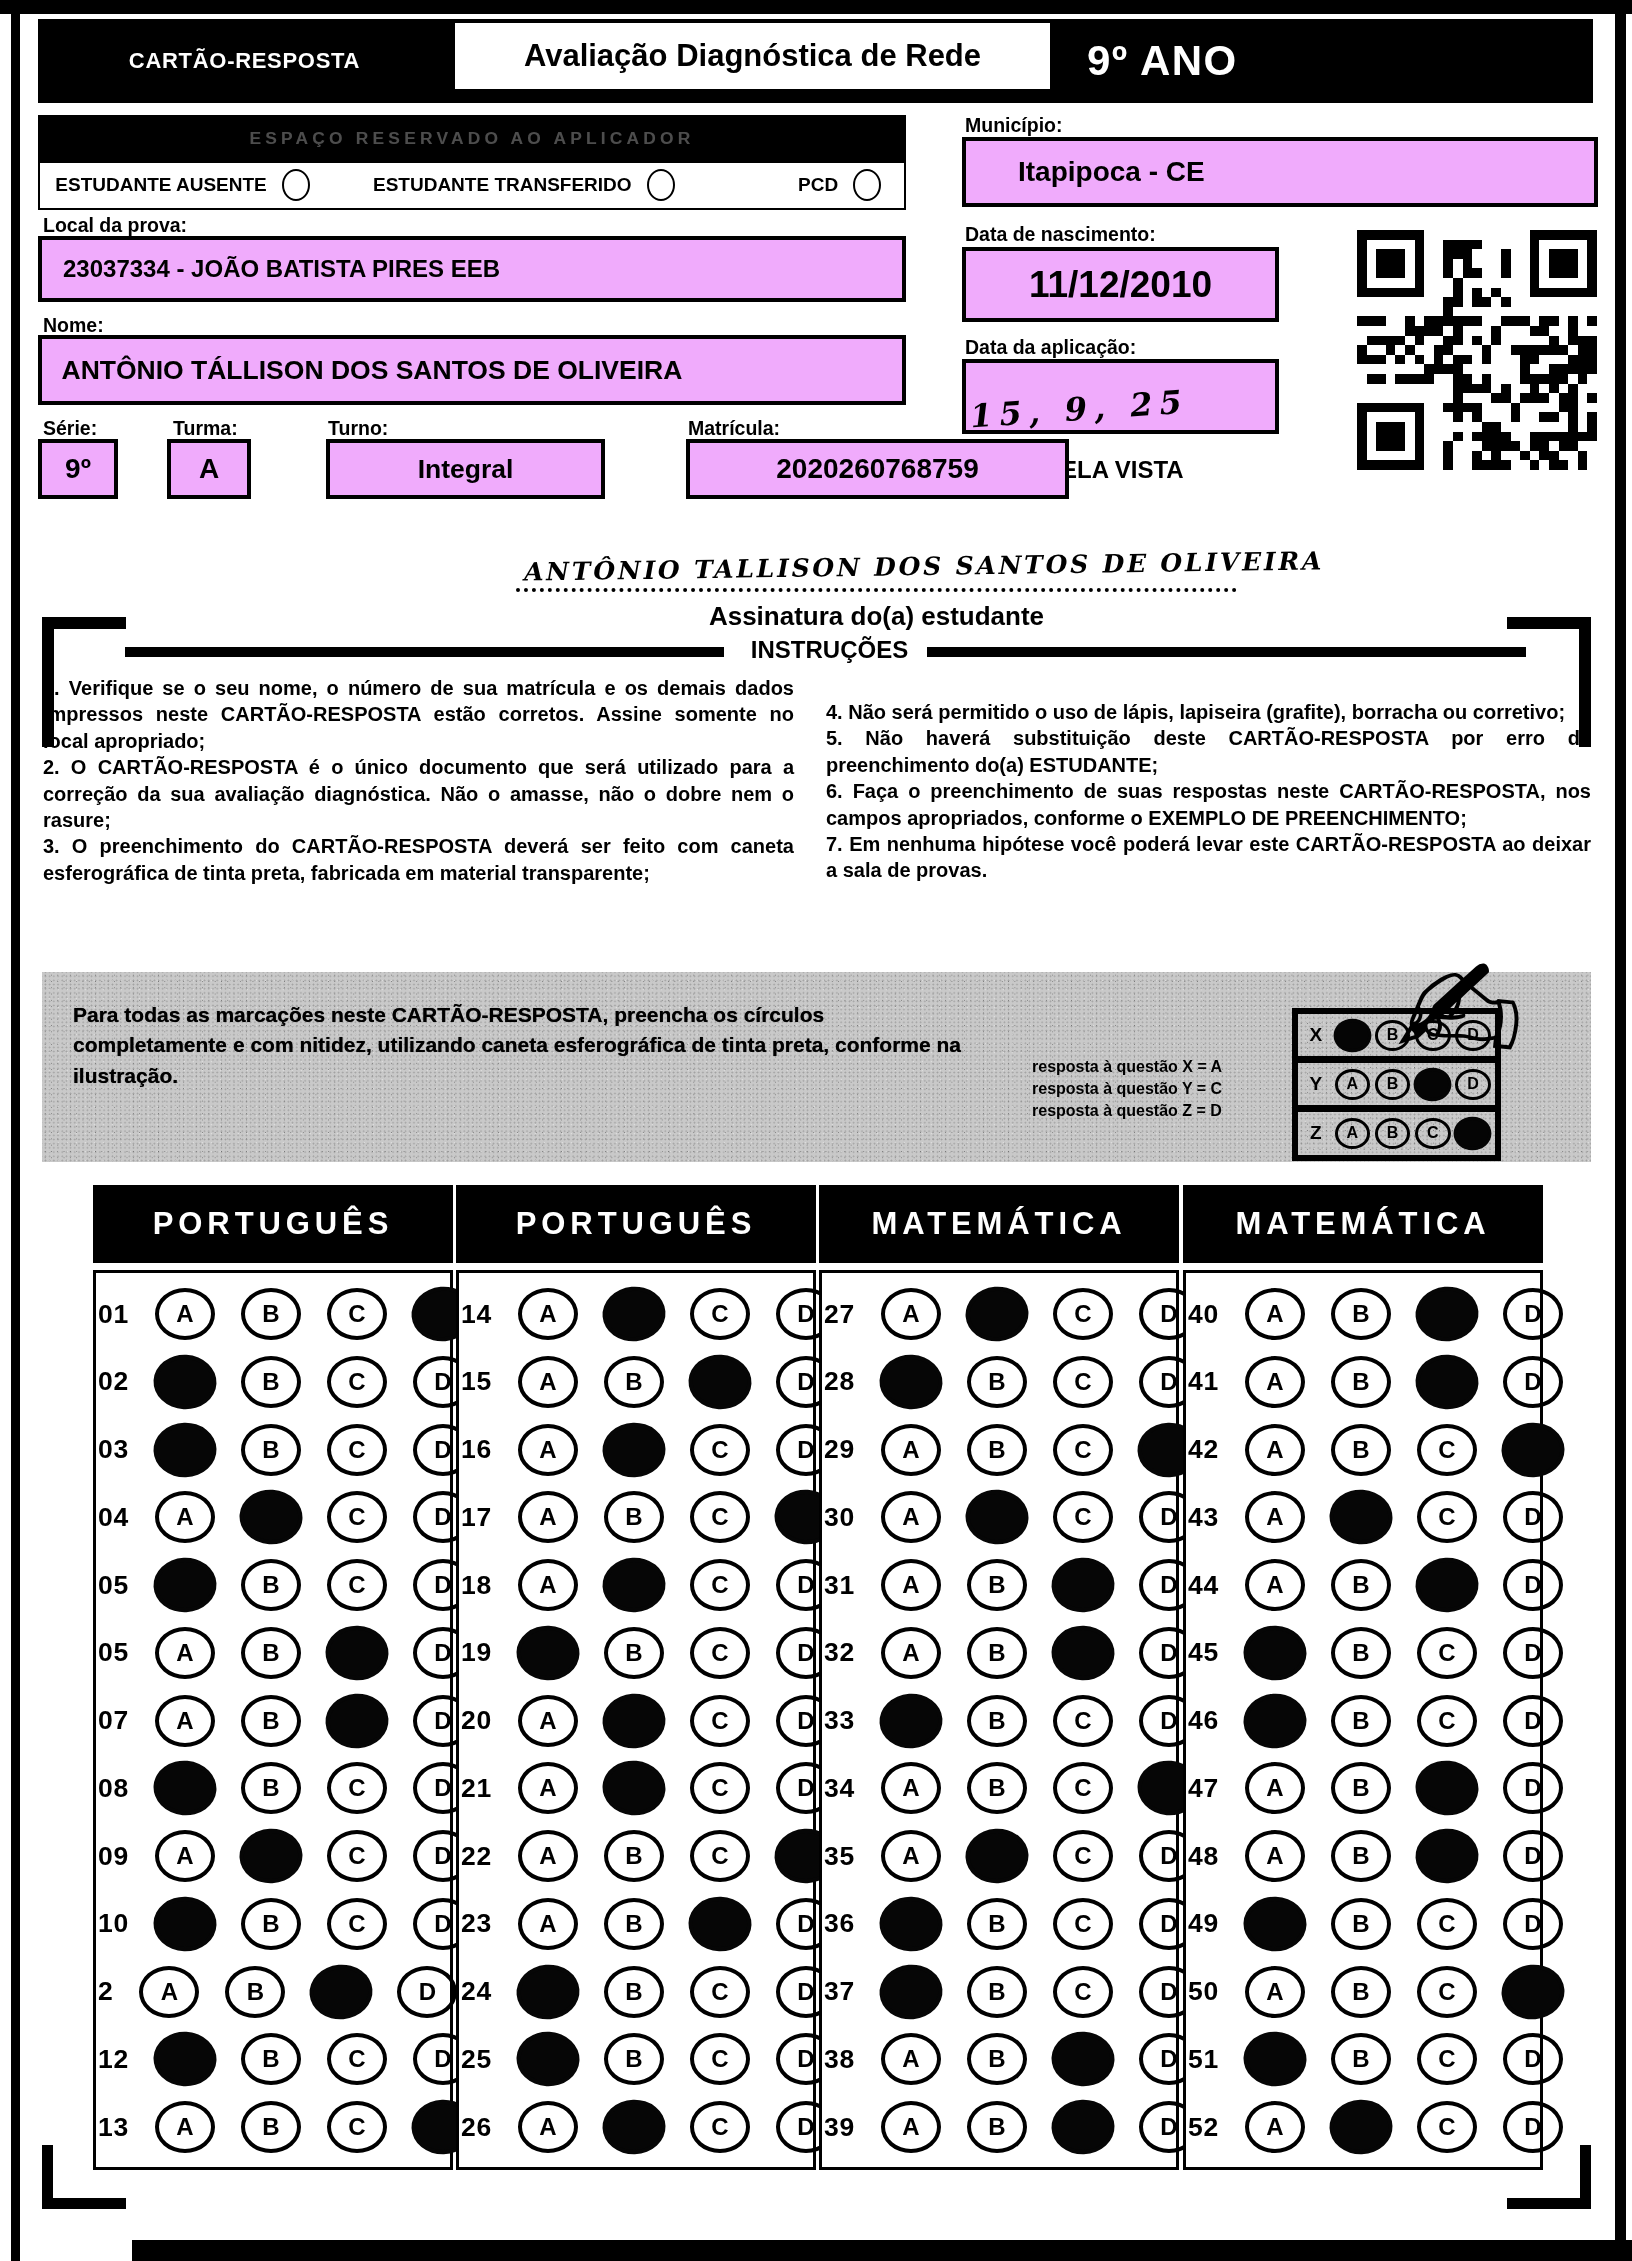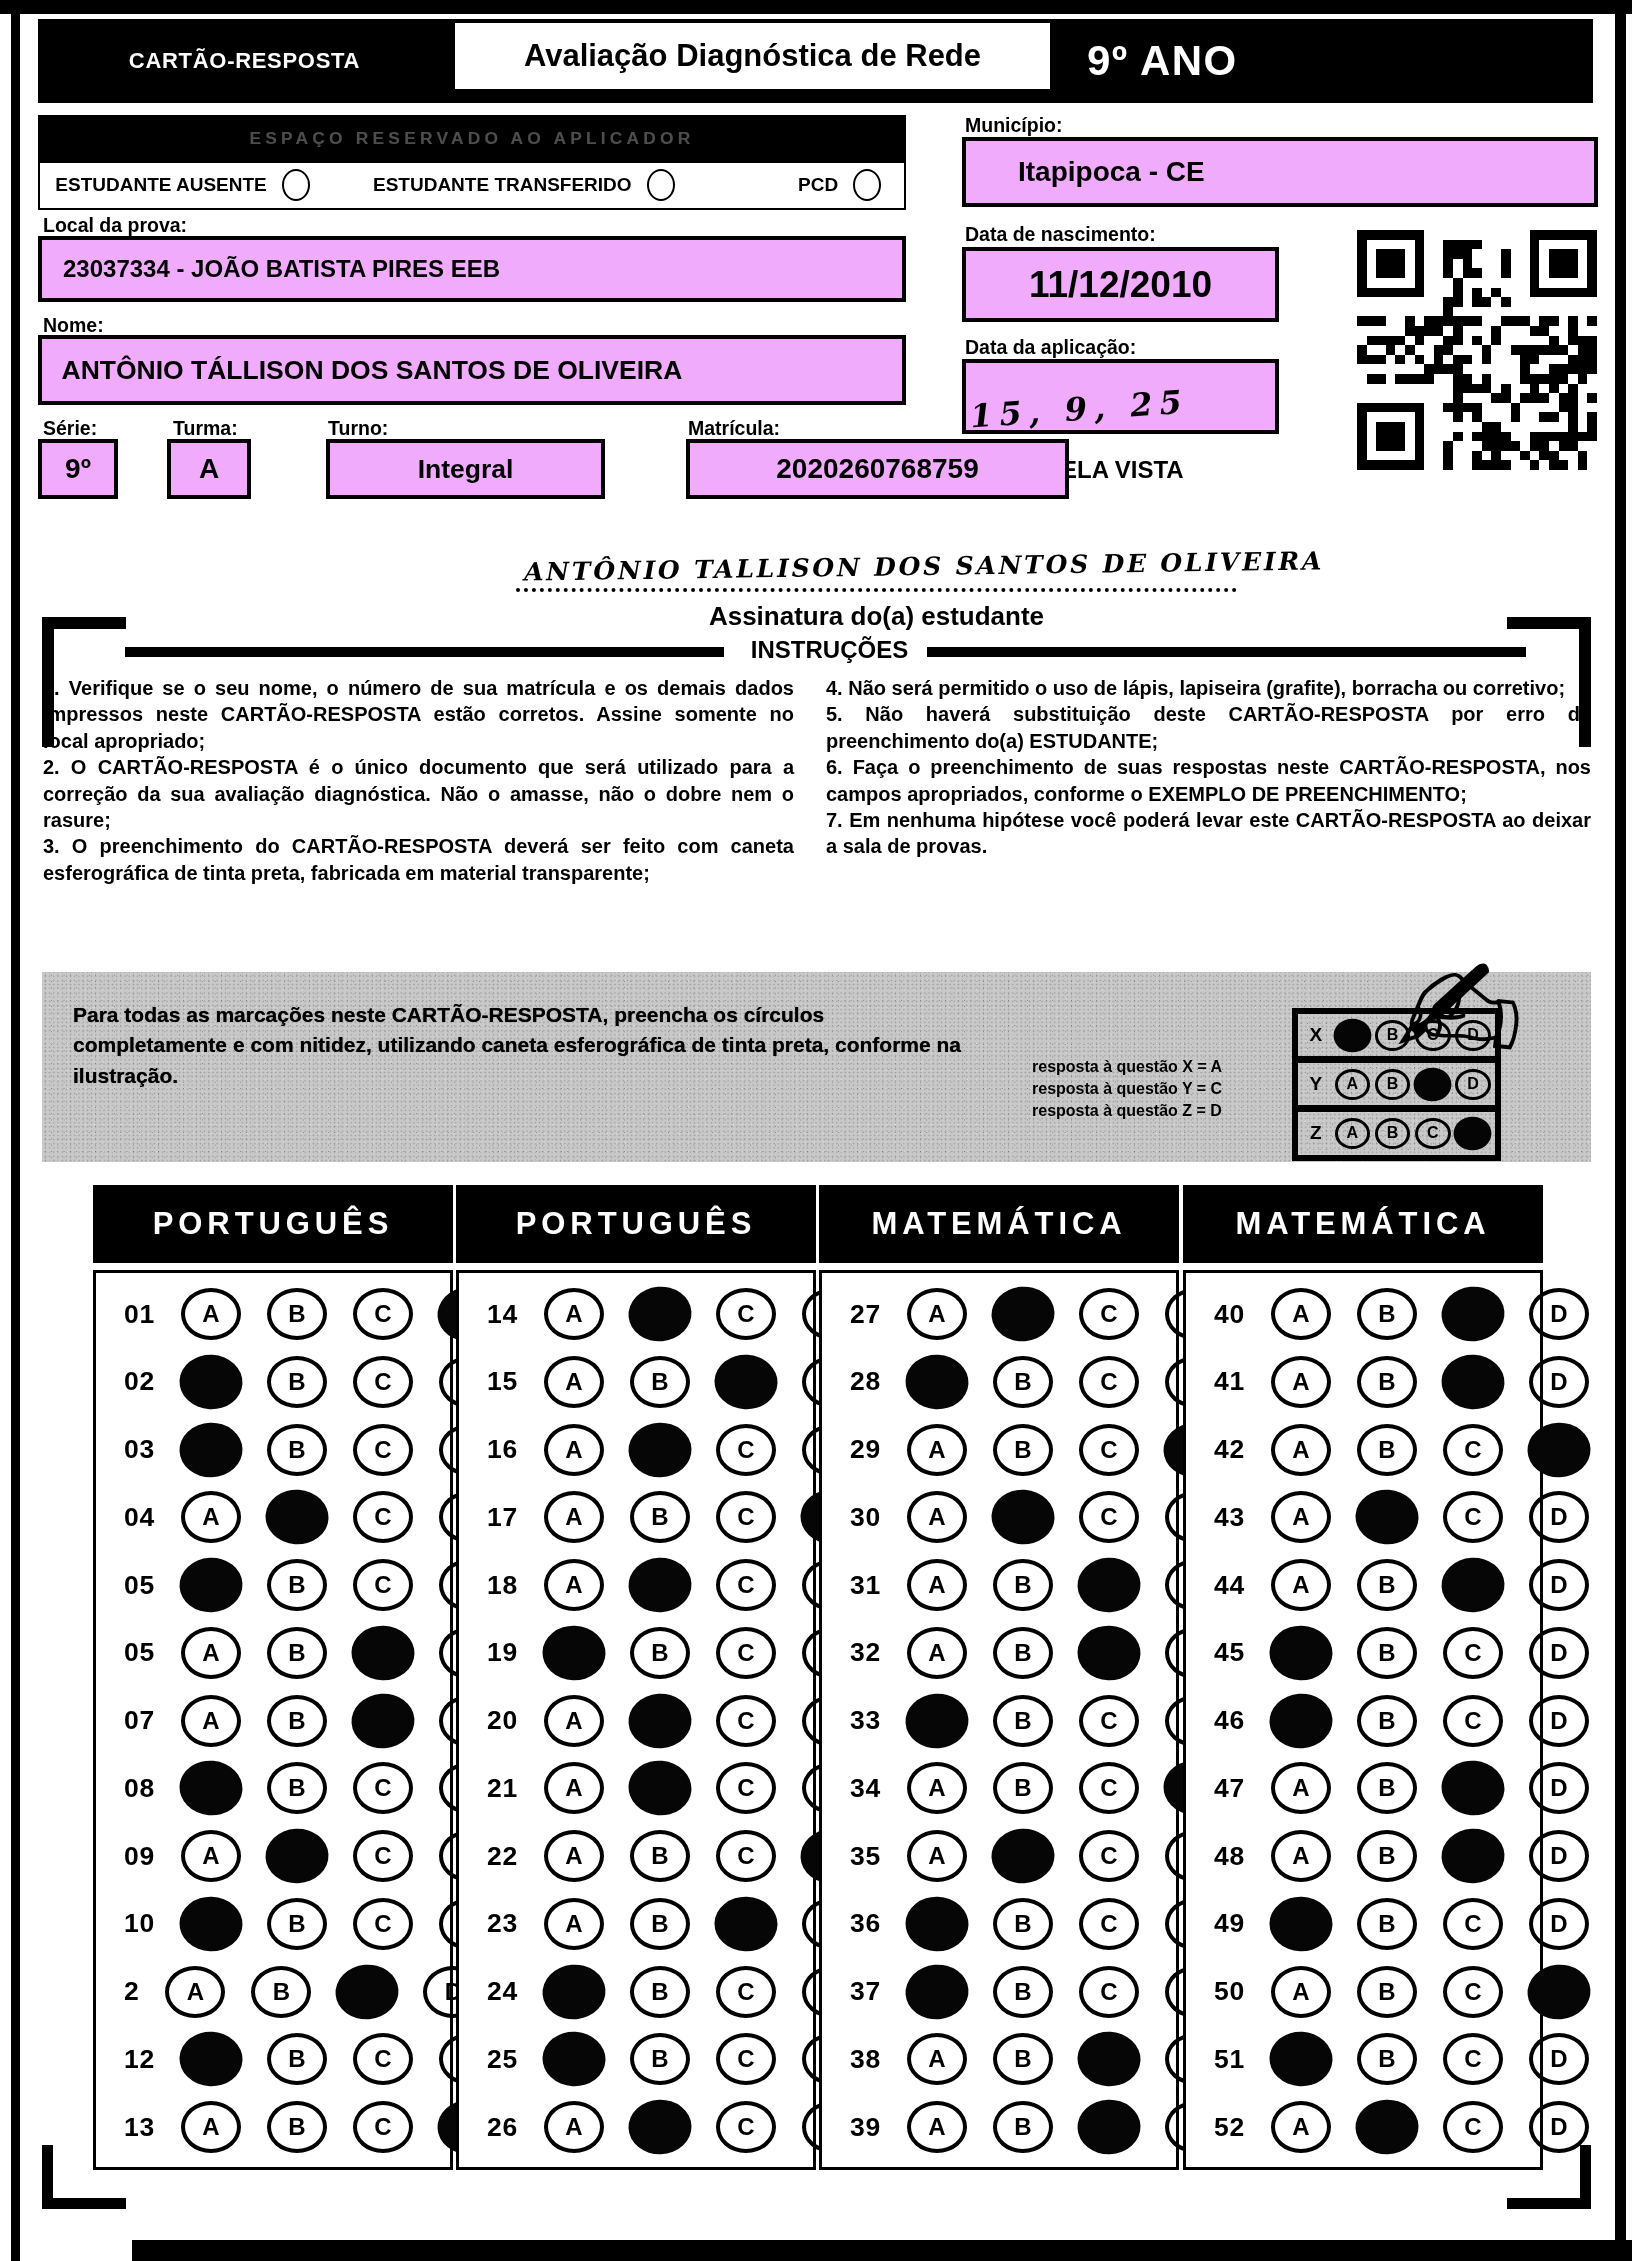--- a/index.html
+++ b/index.html
@@ -79,21 +79,21 @@
   .c-br { left:1507px; top:2145px; height:64px; border-bottom:11px solid #000; border-right:11px solid #000; }
 
   
   .instr-bar-l { left:125px;  top:647px; width:599px; height:9.8px; }
   .instr-bar-r { left:927px; top:647px; width:599px; height:9.8px; }
   .instr-title { left:725px; top:636px; width:209px; text-align:center;
     font-size:24px; font-weight:bold; }
   .instr-col { position:absolute; top:675px; font-size:20px; font-weight:bold;
     line-height:1.32; text-align:justify; }
   .instr-left  { left:43px;   width:751px; }
-  .instr-right { left:826px; width:765px; }
+  .instr-right { left:826px; width:765px;margin-top:24px; }
   .instr-item { margin:0; }
 
   
   .ex-band { left:42px; top:972px; width:1549px; height:190px;
     background-color:#c9c9c9;
     background-image:
       radial-gradient(rgba(0,0,0,.38) 0.7px, transparent 0.9px),
       radial-gradient(rgba(255,255,255,.55) 0.7px, transparent 0.9px),
       radial-gradient(rgba(0,0,0,.2) 0.7px, transparent 1px);
     background-size: 6.3px 6.3px, 9px 9px, 4.2px 4.2px;
@@ -116,21 +116,21 @@
 
   
   .acol { position:absolute; top:1185px; width:360px; }
   .acol1 { left:93px; } .acol2 { left:456px; } .acol3 { left:819px; } .acol4 { left:1183px; }
   .acol-header { height:78px; background:#000; color:#fff;
     display:flex; align-items:center; justify-content:center;
     font-size:31px; font-weight:bold; letter-spacing:4.9px; }
   .acol-body { margin-top:7px; border:3.5px solid #000; height:900px;
     display:flex; flex-direction:column; justify-content:space-between;
     padding:11px 0 9.8px 0; background:#fff; }
-  .arow { display:flex; align-items:center; gap:26px; padding-left:28px; height:60px; }
+  .arow { display:flex; align-items:center; gap:26px; padding-left:2px; height:60px; }
   .qnum { width:46px; font-size:26.5px; font-weight:bold; letter-spacing:0.7px; }
   .bub { width:60px; height:52px; border:4.2px solid #000; border-radius:50%;
     display:flex; align-items:center; justify-content:center;
     font-size:24px; font-weight:bold; flex:0 0 auto; }
   .bub.filled { background:#060606; border-color:#060606; color:transparent; }
 
   
   .qr-wrap { left:1357px; top:230px; width:240px; height:240px; }
   .qr-wrap svg { width:100%; height:100%; shape-rendering:crispEdges; }
 </style>

